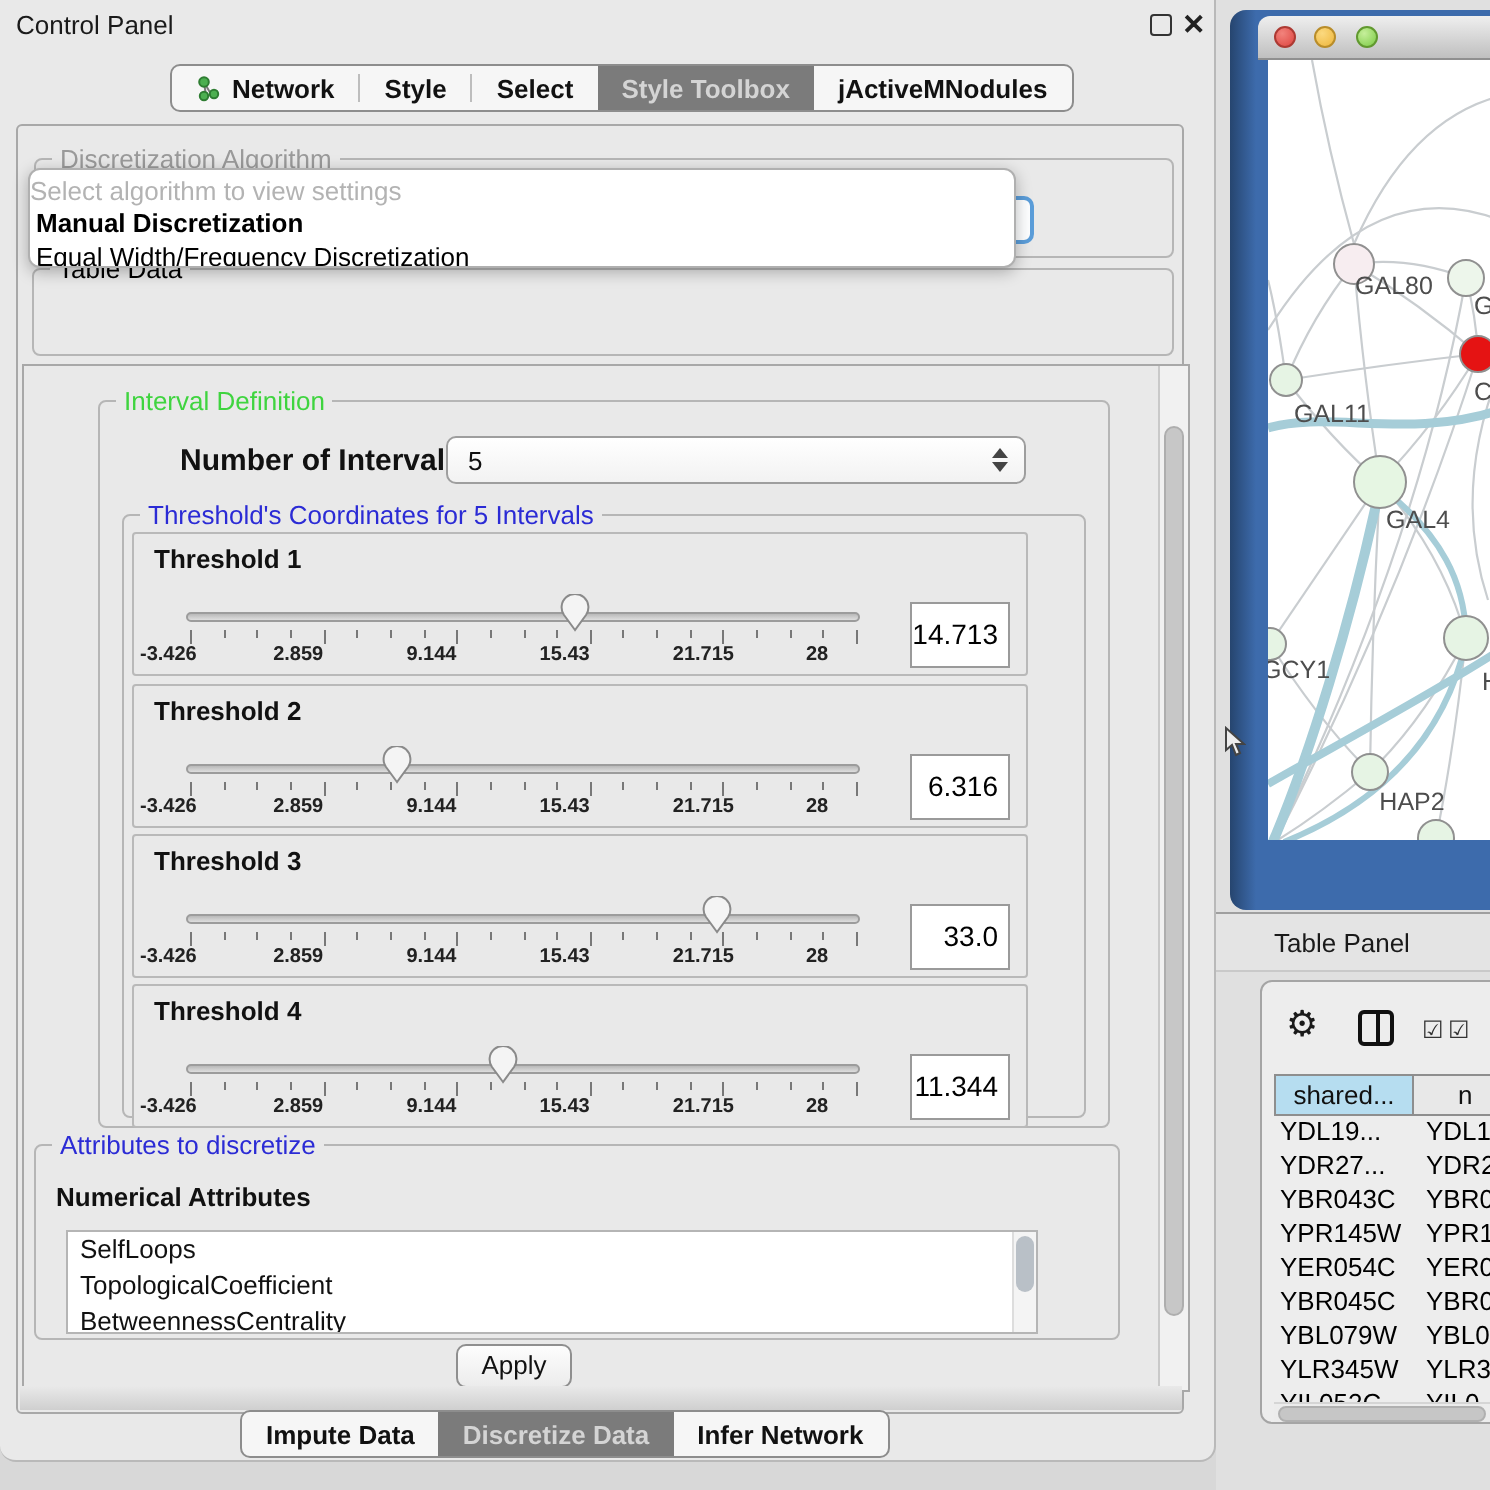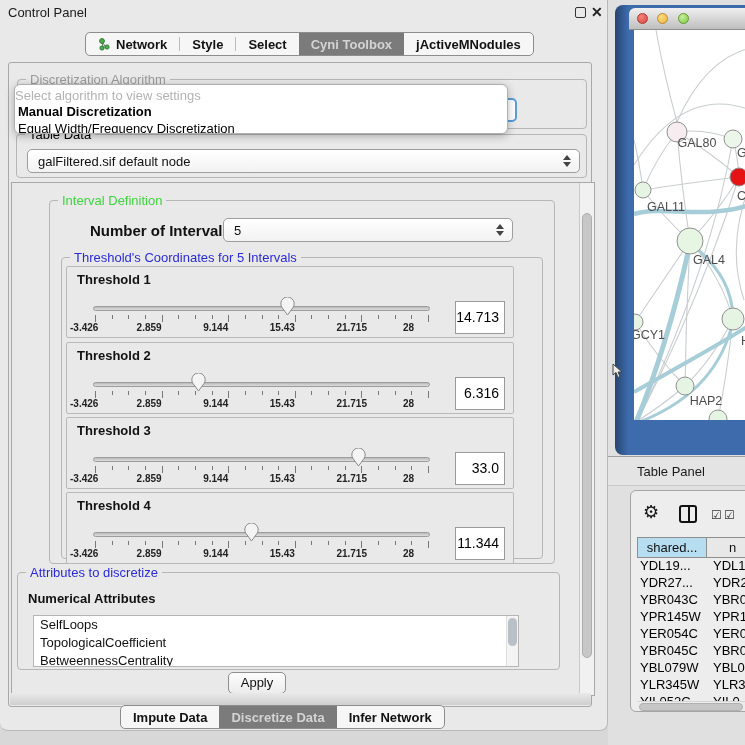--- a/index.html
+++ b/index.html
@@ -165,21 +165,21 @@
     </div>
     <div class="tabsep"></div>
     <div class="tabseg">
       <span>Style</span>
     </div>
     <div class="tabsep"></div>
     <div class="tabseg">
       <span>Select</span>
     </div>
     <div class="tabseg selected">
-      <span>Cyni Toolbox</span>
+      <span>Style Toolbox</span>
     </div>
     <div class="tabseg">
       <span>jActiveMNodules</span>
     </div>
   </div>
 
   <div id="content" class="abs">
 
     <div id="algo-group" class="abs group">
       <span class="gtitle gray">Discretization Algorithm</span>
@@ -187,27 +187,20 @@
     <div id="algo-combo" class="abs"></div>
 
     <div id="algo-popup" class="abs">
       <div id="popup-placeholder">Select algorithm to view settings</div>
       <div class="popup-item bold">Manual Discretization</div>
       <div class="popup-item">Equal Width/Frequency Discretization</div>
     </div>
 
     <div id="tabledata-group" class="abs group">
       <span class="gtitle">Table Data</span>
-      <div id="tabledata-combo" class="abs combo">
-        <span class="ctext">galFiltered.sif default node</span>
-        <span class="spin">
-            <i class="up"></i>
-            <i class="dn"></i>
-          </span>
-      </div>
     </div>
 
     <div id="bigpanel" class="abs">
       <div id="vscroll" class="abs">
         <div id="vscroll-thumb" class="abs"></div>
       </div>
 
       <div id="interval-group" class="abs group">
         <span class="gtitle green">Interval Definition</span>
         <span id="noi-label" class="abs">Number of Intervals</span>

